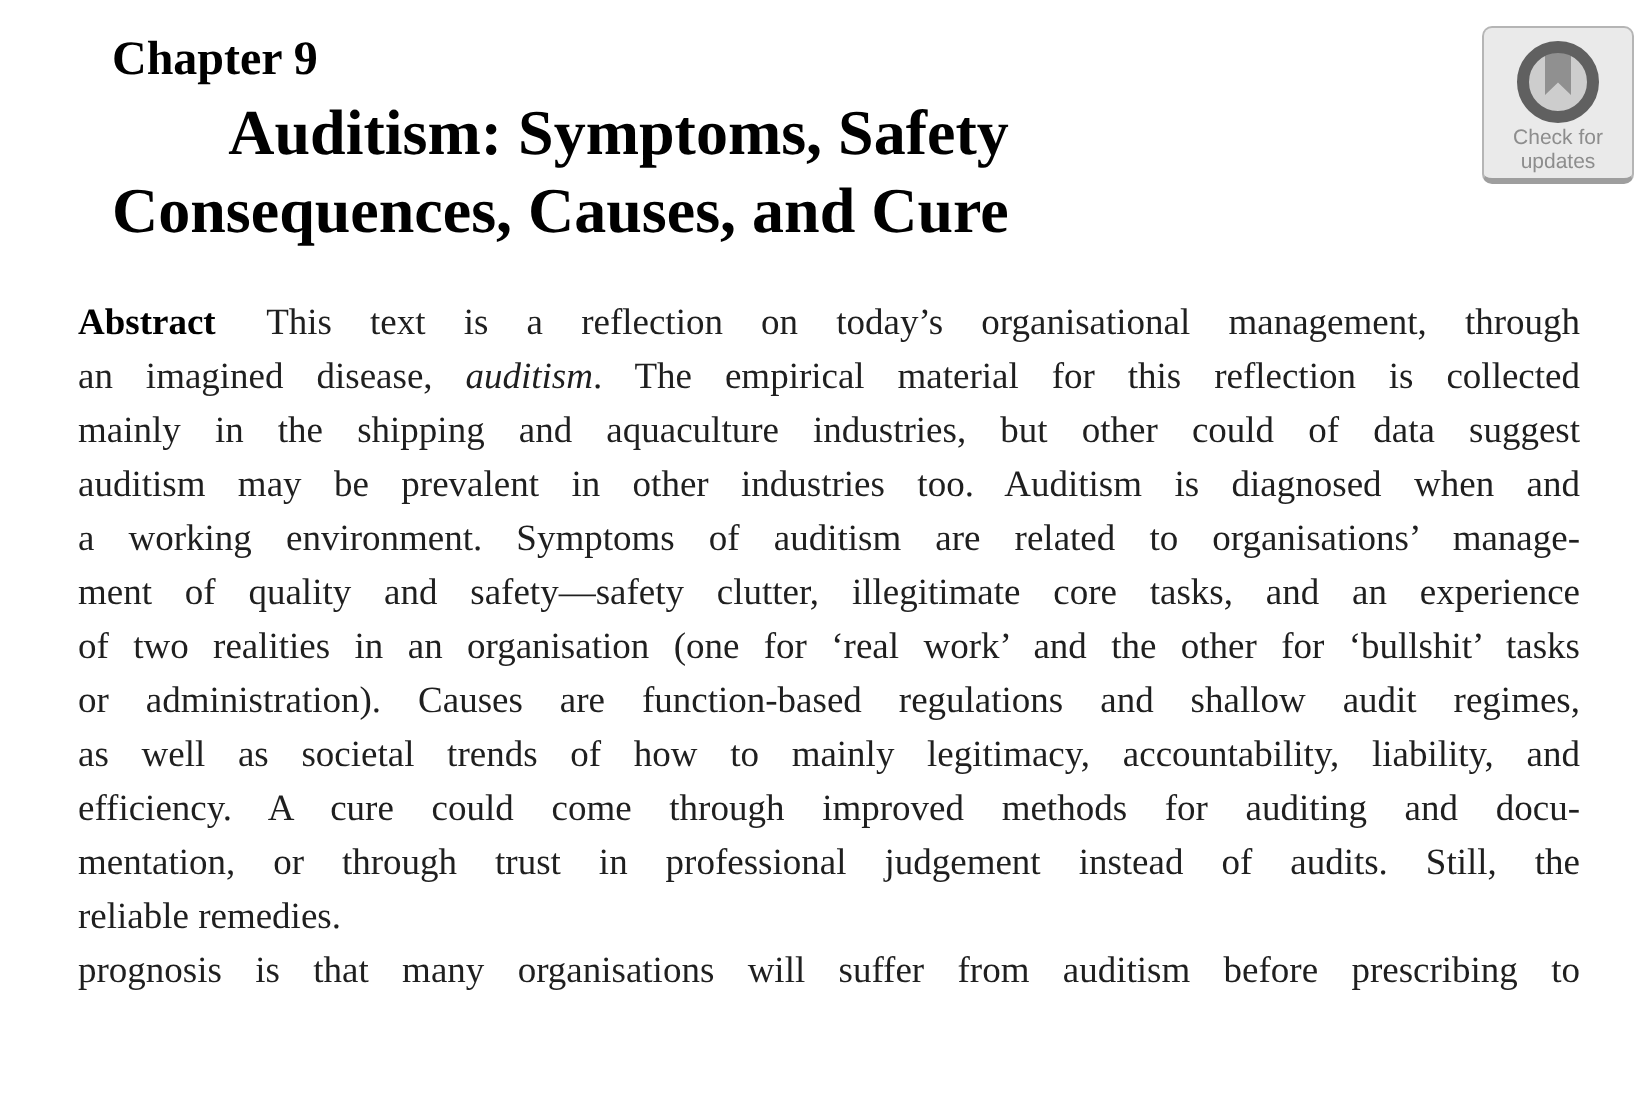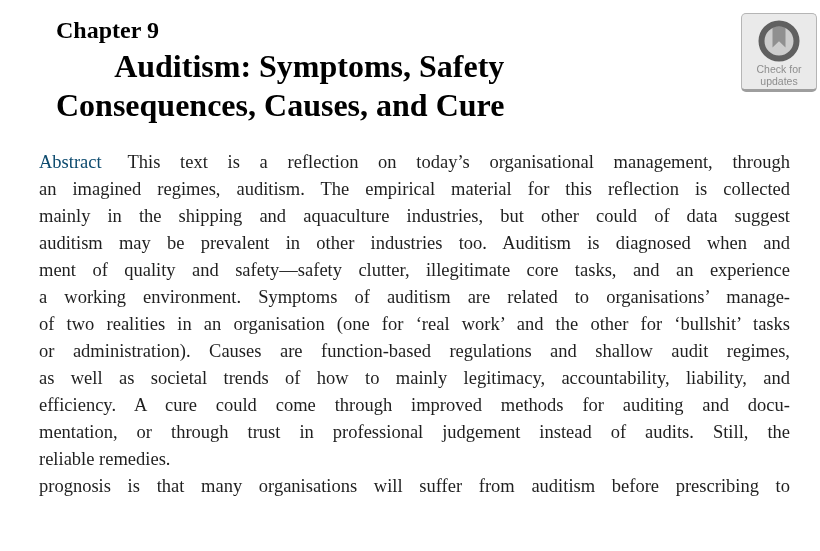--- a/index.html
+++ b/index.html
@@ -45,22 +45,22 @@
     width: 751px;
     font-size: 18.5px;
     line-height: 27px;
     color: #1f1f1f;
   }
   .abs-line {
     text-align: justify;
     text-align-last: justify;
   }
   .abs-line.last { text-align-last: left; }
-  .abs-line .b { font-weight: normal; margin-right: 0.35em; color: #0c4a6e; }
-  .abs-line .i { }
+  .abs-line .b { font-weight: bold; margin-right: 0.35em; color: #000000; }
+  .abs-line .i { font-style: italic; }
 
   .crossmark {
     position: absolute;
     left: 741px;
     top: 13px;
     width: 76px;
     height: 79px;
     box-sizing: border-box;
     background: #eaeaea;
     border: 1px solid #b5b5b5;
@@ -97,25 +97,25 @@
       <circle cx="21" cy="21" r="17.5" fill="none" stroke="#606060" stroke-width="6"></circle>
     </svg>
     <div class="cm-text">
       <span>Check for</span>
       <span>updates</span>
     </div>
   </div>
 
   <div class="abstract">
       <div class="abs-line"><span class="b">Abstract</span><span> This text is a reflection on today’s organisational management, through</span></div>
-      <div class="abs-line"><span>an imagined regimes, </span><span class="i">auditism</span><span>. The empirical material for this reflection is collected</span></div>
+      <div class="abs-line"><span>an imagined disease, </span><span class="i">auditism</span><span>. The empirical material for this reflection is collected</span></div>
       <div class="abs-line"><span>mainly in the shipping and aquaculture industries, but other could of data suggest</span></div>
       <div class="abs-line"><span>auditism may be prevalent in other industries too. Auditism is diagnosed when and</span></div>
+      <div class="abs-line"><span>a working environment. Symptoms of auditism are related to organisations’ manage-</span></div>
       <div class="abs-line"><span>ment of quality and safety—safety clutter, illegitimate core tasks, and an experience</span></div>
-      <div class="abs-line"><span>a working environment. Symptoms of auditism are related to organisations’ manage-</span></div>
       <div class="abs-line"><span>of two realities in an organisation (one for ‘real work’ and the other for ‘bullshit’ tasks</span></div>
       <div class="abs-line"><span>or administration). Causes are function-based regulations and shallow audit regimes,</span></div>
       <div class="abs-line"><span>as well as societal trends of how to mainly legitimacy, accountability, liability, and</span></div>
       <div class="abs-line"><span>efficiency. A cure could come through improved methods for auditing and docu-</span></div>
       <div class="abs-line"><span>mentation, or through trust in professional judgement instead of audits. Still, the</span></div>
       <div class="abs-line last"><span>reliable remedies.</span></div>
       <div class="abs-line"><span>prognosis is that many organisations will suffer from auditism before prescribing to</span></div>
     </div>
 
 </div>

